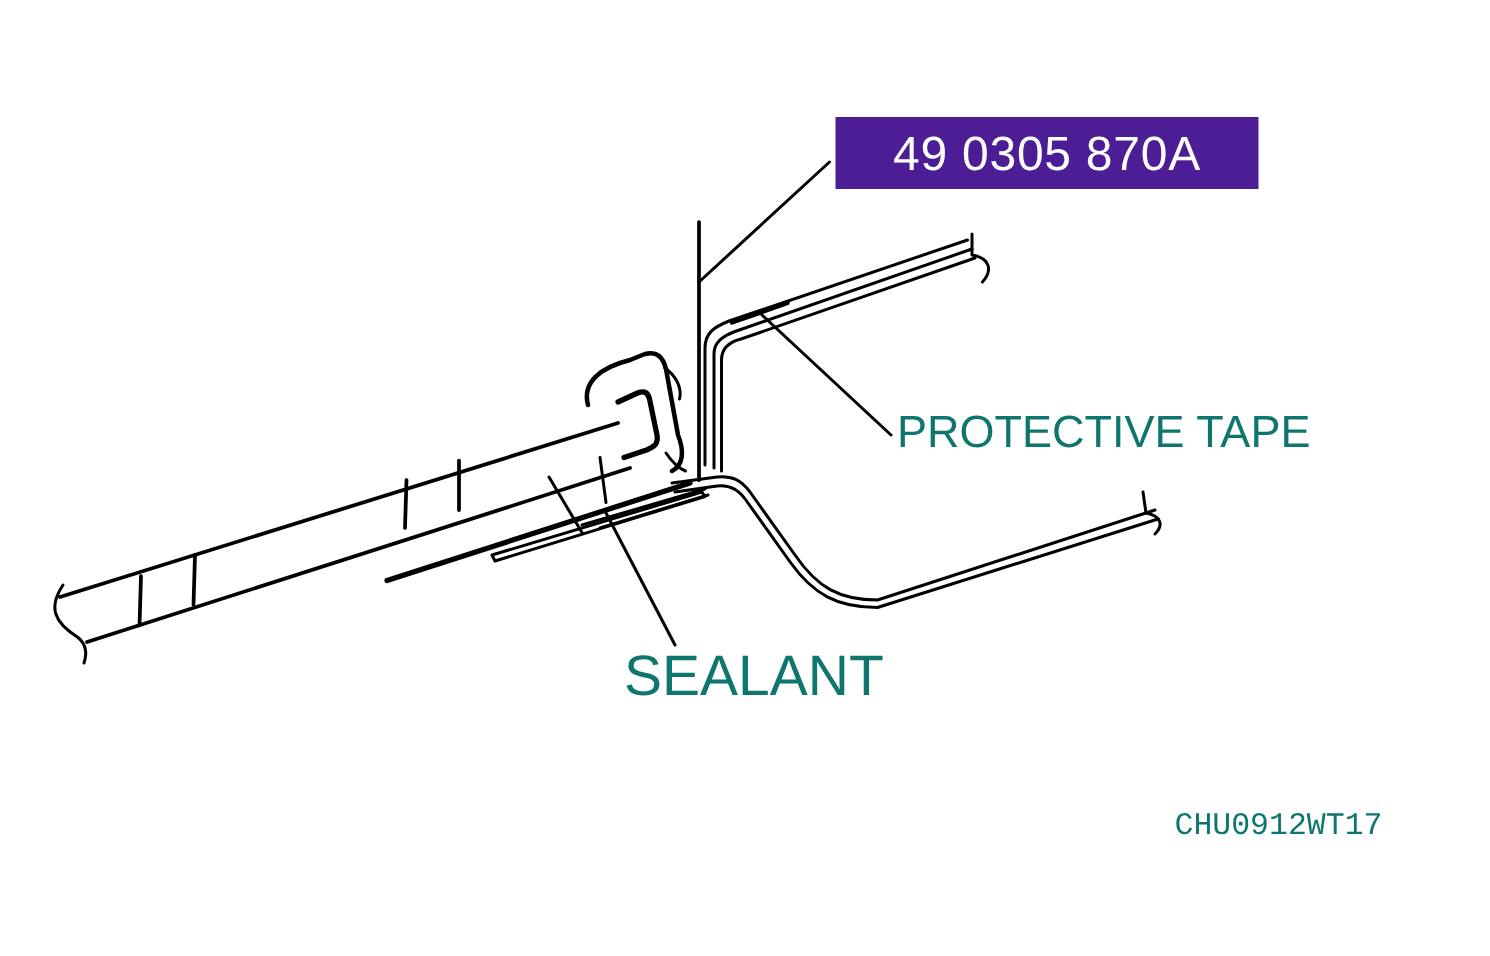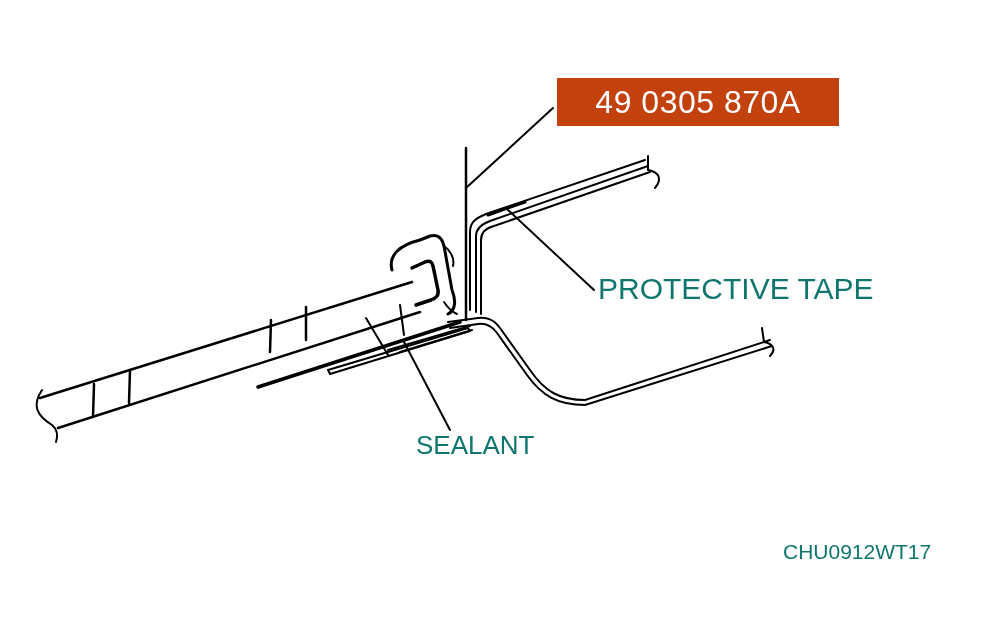--- a/index.html
+++ b/index.html
@@ -1,31 +1,31 @@
 <!DOCTYPE html>
 <html><head>
   <meta charset="utf-8">
   <style>
     html, body { margin: 0; padding: 0; background: #ffffff; }
     body { width: 993px; height: 637px; position: relative; overflow: hidden; }
     #diagram { position: absolute; left: 0; top: 0; width: 993px; height: 637px; }
     .ln { fill: none; stroke: #000; stroke-linecap: round; stroke-linejoin: round; }
     .part-badge {
       position: absolute; left: 557px; top: 78px; width: 282px; height: 48px;
-      background: #c2410c; color: #fff;
+      background: #4c1d95; color: #fff;
       font-family: "Liberation Sans", sans-serif; font-size: 32px; line-height: 48px;
       text-align: center; letter-spacing: 0.5px;
     }
     .label {
       position: absolute; color: #0f766e;
       font-family: "Liberation Sans", sans-serif; white-space: nowrap;
     }
     .lbl-tape { left: 598px; top: 272px; font-size: 30px; }
-    .lbl-sealant { left: 416px; top: 430px; font-size: 26px; text-align: center; }
-    .lbl-code { left: 783px; top: 540px; font-size: 21px; }
+    .lbl-sealant { left: 416px; top: 430px; font-size: 38px; text-align: center; }
+    .lbl-code { left: 783px; top: 540px; font-size: 21px; font-family: Liberation Mono, monospace; }
   </style>
 </head>
 <body>
 
 <svg id="diagram" viewBox="0 0 993 637" xmlns="http://www.w3.org/2000/svg">
 
   <g>
     <path class="ln" stroke-width="2.5" d="M40 398 L412 282"></path>
     <path class="ln" stroke-width="2.5" d="M58 428 L420 312"></path>
 

